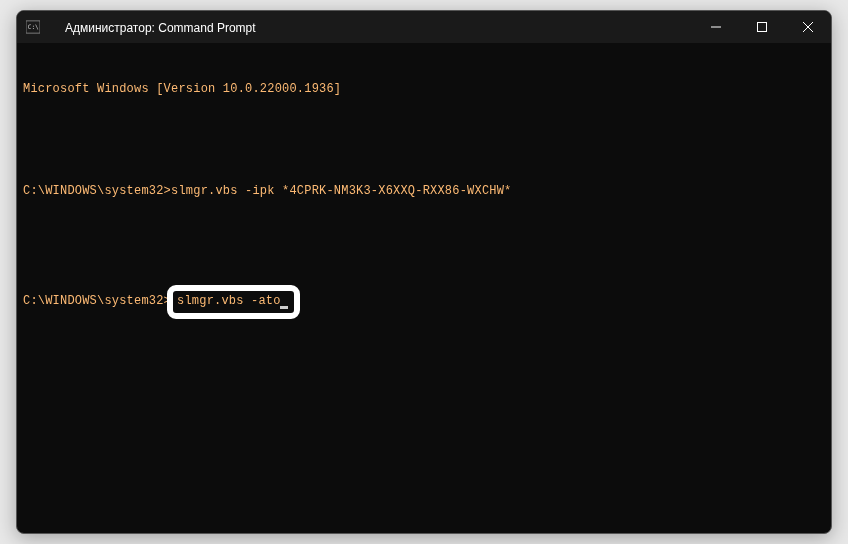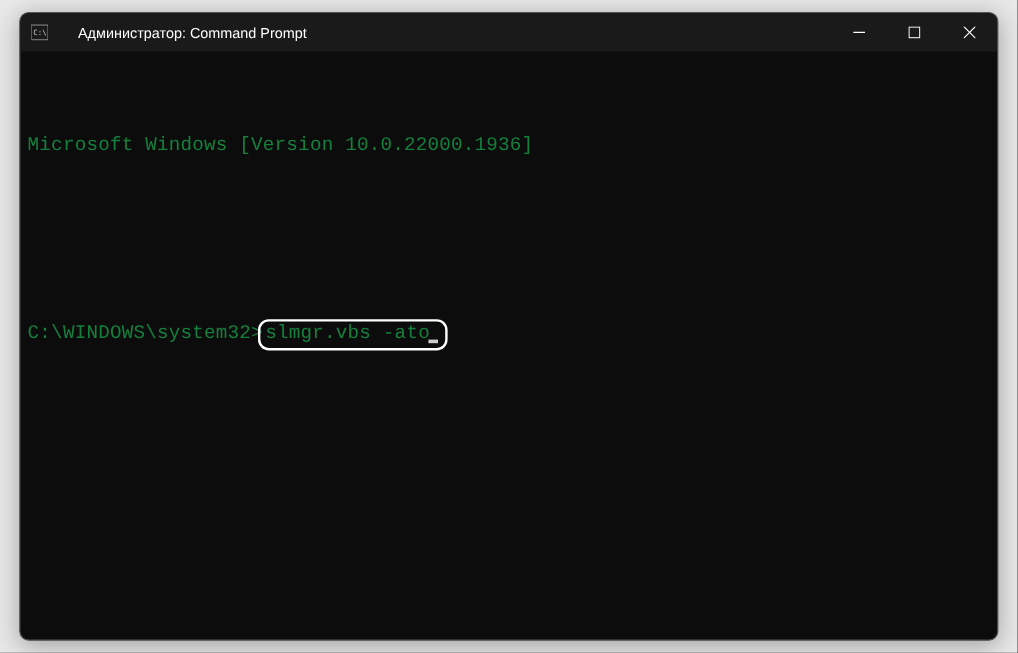--- a/index.html
+++ b/index.html
@@ -61,37 +61,36 @@
       width: 46px;
       height: 32px;
       display: flex;
       align-items: center;
       justify-content: center;
       color: #ffffff;
       cursor: pointer;
     }
     .terminal {
       padding: 4px 6px;
-      color: #15803d;
+      color: #fdba74;
       font-family: Consolas, 'Courier New', monospace;
-      font-size: 16px;
+      font-size: 12px;
       line-height: 17px;
       white-space: pre;
       letter-spacing: 0.2px;
-      margin-top: 32px;
     }
     .line {
       display: block;
     }
     .blank-line {
       height: 17px;
     }
     .highlight-box {
       display: inline-block;
-      border: 2px solid #ffffff;
+      border: 6px solid #ffffff;
       border-radius: 9px;
       padding: 2px 6px 3px 4px;
       margin-left: -4px;
     }
     .cursor {
       display: inline-block;
       width: 8px;
       height: 3px;
       background: #cccccc;
       vertical-align: bottom;
@@ -128,16 +127,17 @@
         <svg width="10" height="10" viewBox="0 0 10 10">
             <line x1="0" y1="0" x2="10" y2="10" stroke="#fff" stroke-width="1"></line>
             <line x1="10" y1="0" x2="0" y2="10" stroke="#fff" stroke-width="1"></line>
           </svg>
       </div>
     </div>
   </div>
   <div class="terminal">
     <span class="line">Microsoft Windows [Version 10.0.22000.1936]</span>
     <div class="blank-line"></div>
+    <span class="line"><span>C:\WINDOWS\system32&gt;</span><span>slmgr.vbs -ipk *4CPRK-NM3K3-X6XXQ-RXX86-WXCHW*</span></span>
     <div class="blank-line"></div>
     <span class="line"><span>C:\WINDOWS\system32&gt;</span><span class="highlight-box"><span>slmgr.vbs -ato</span><span class="cursor"></span></span></span>
   </div>
 </div>
 
 </body></html>

